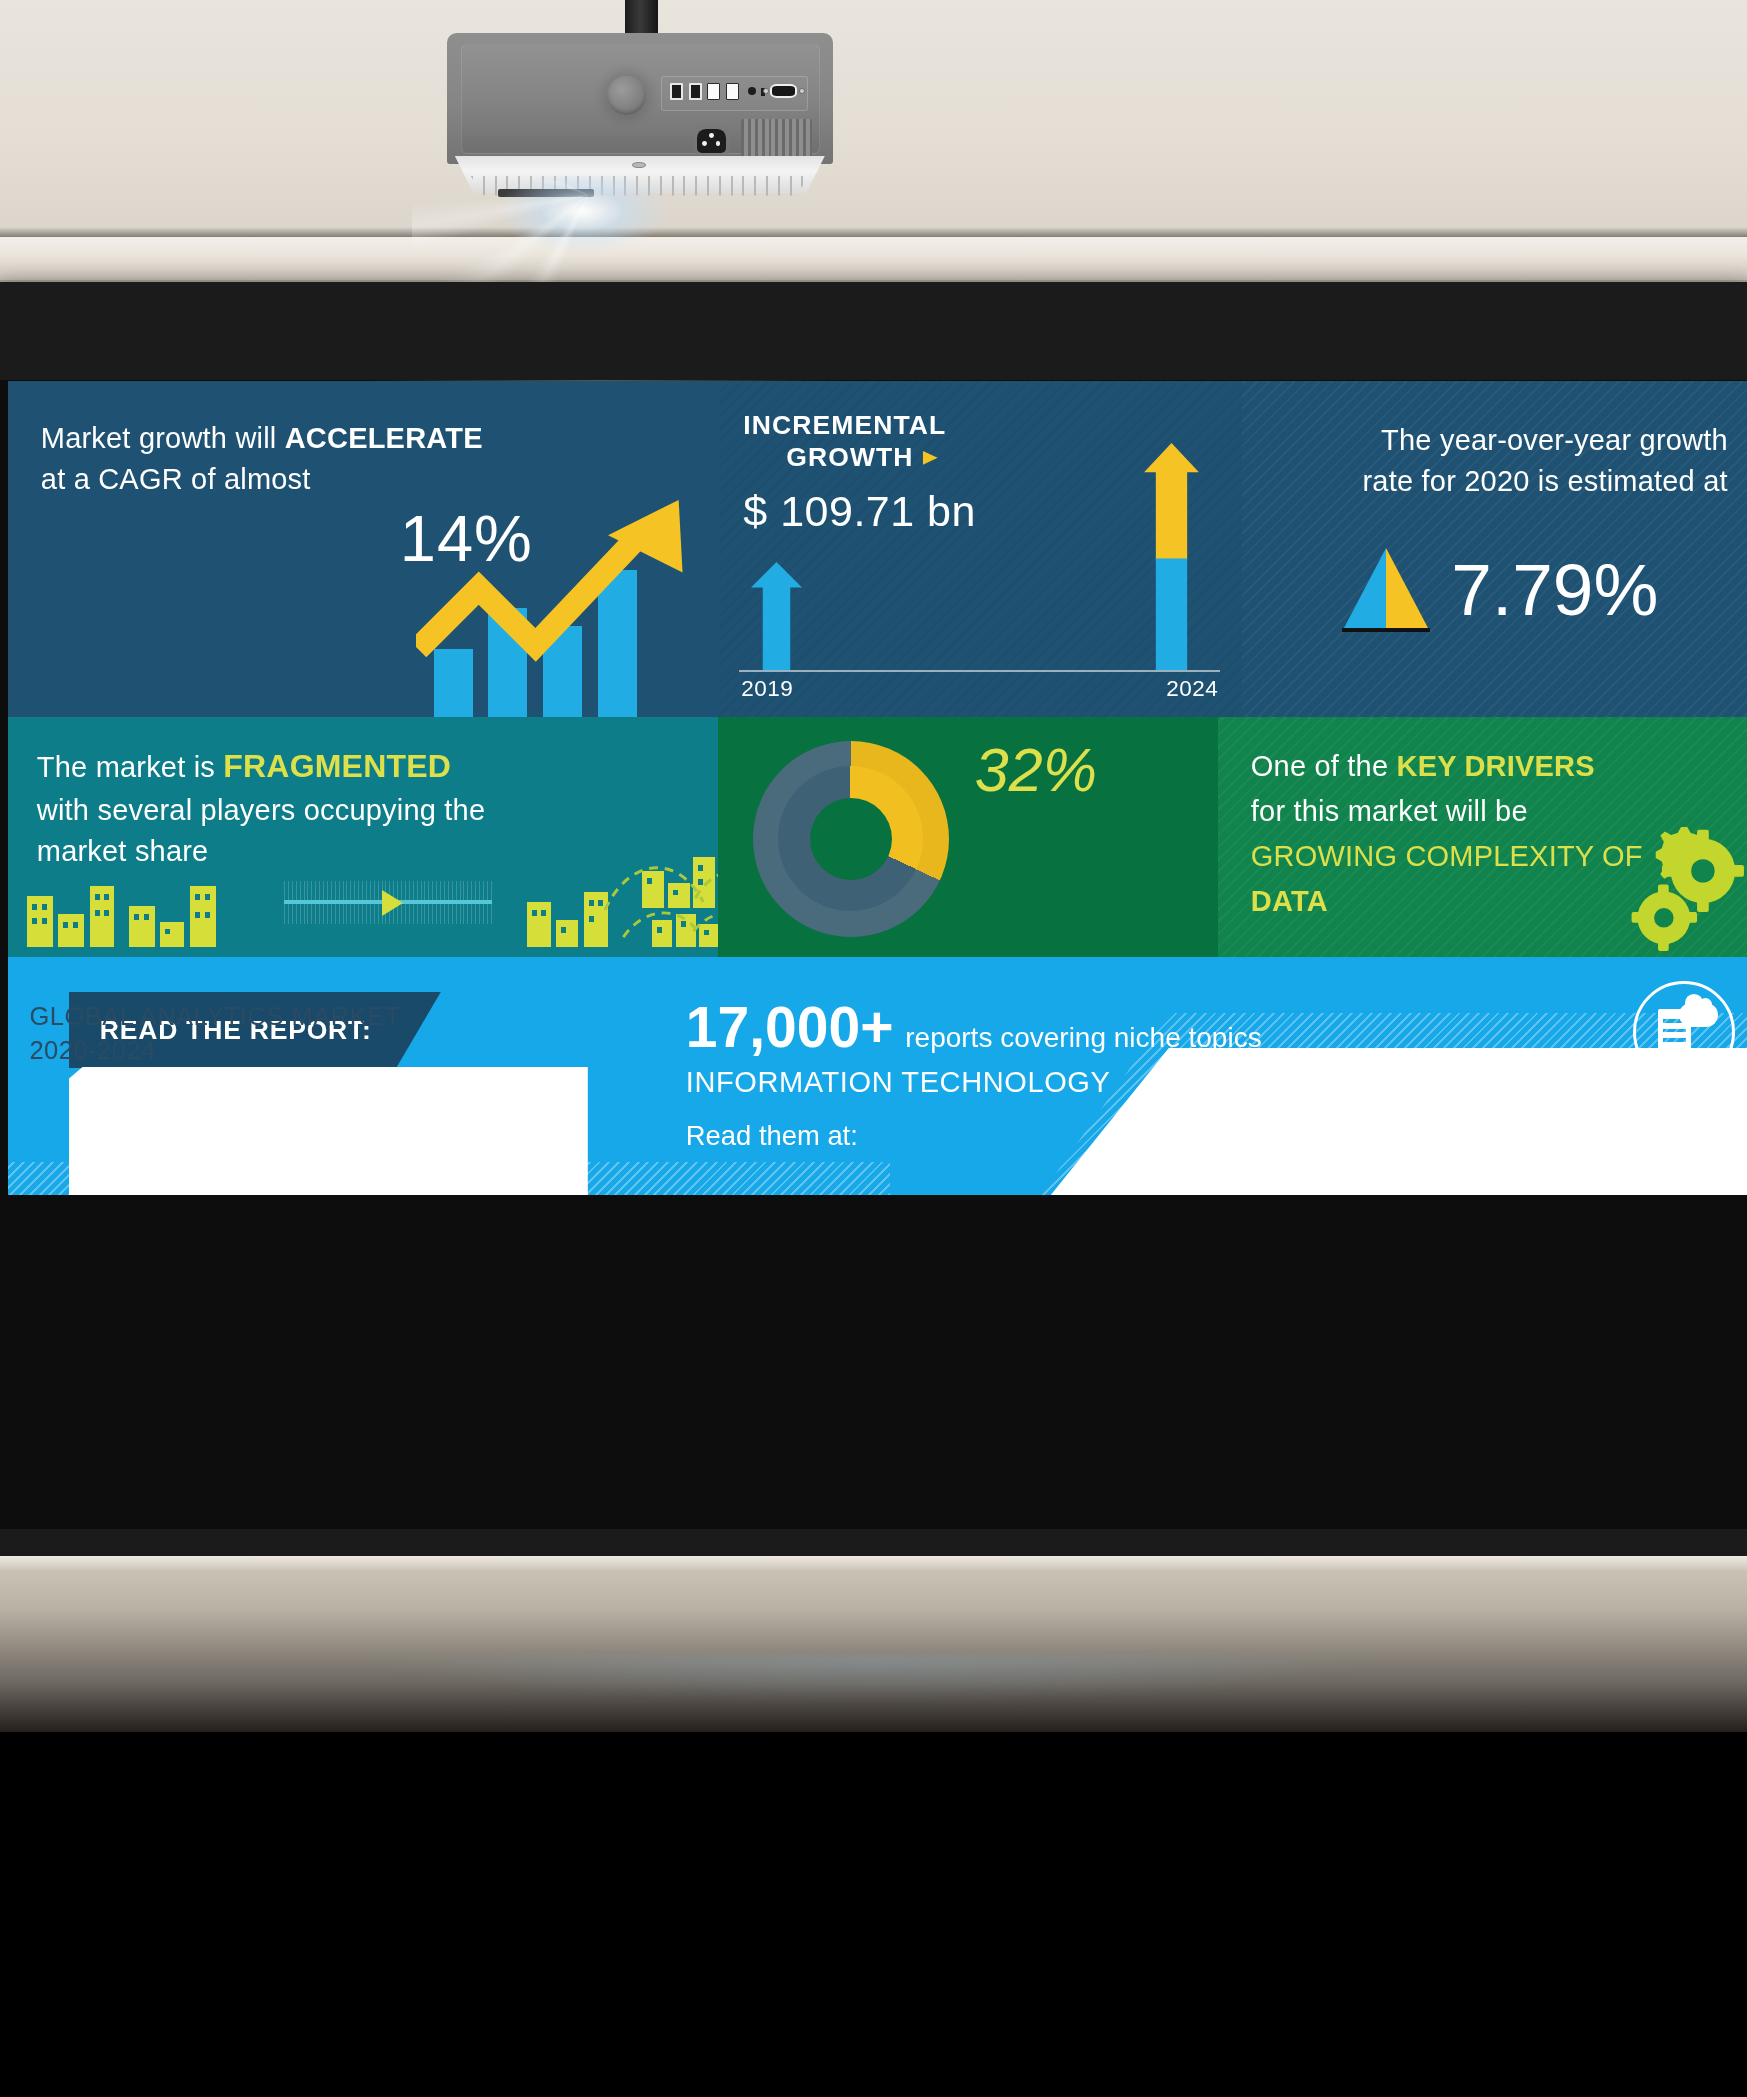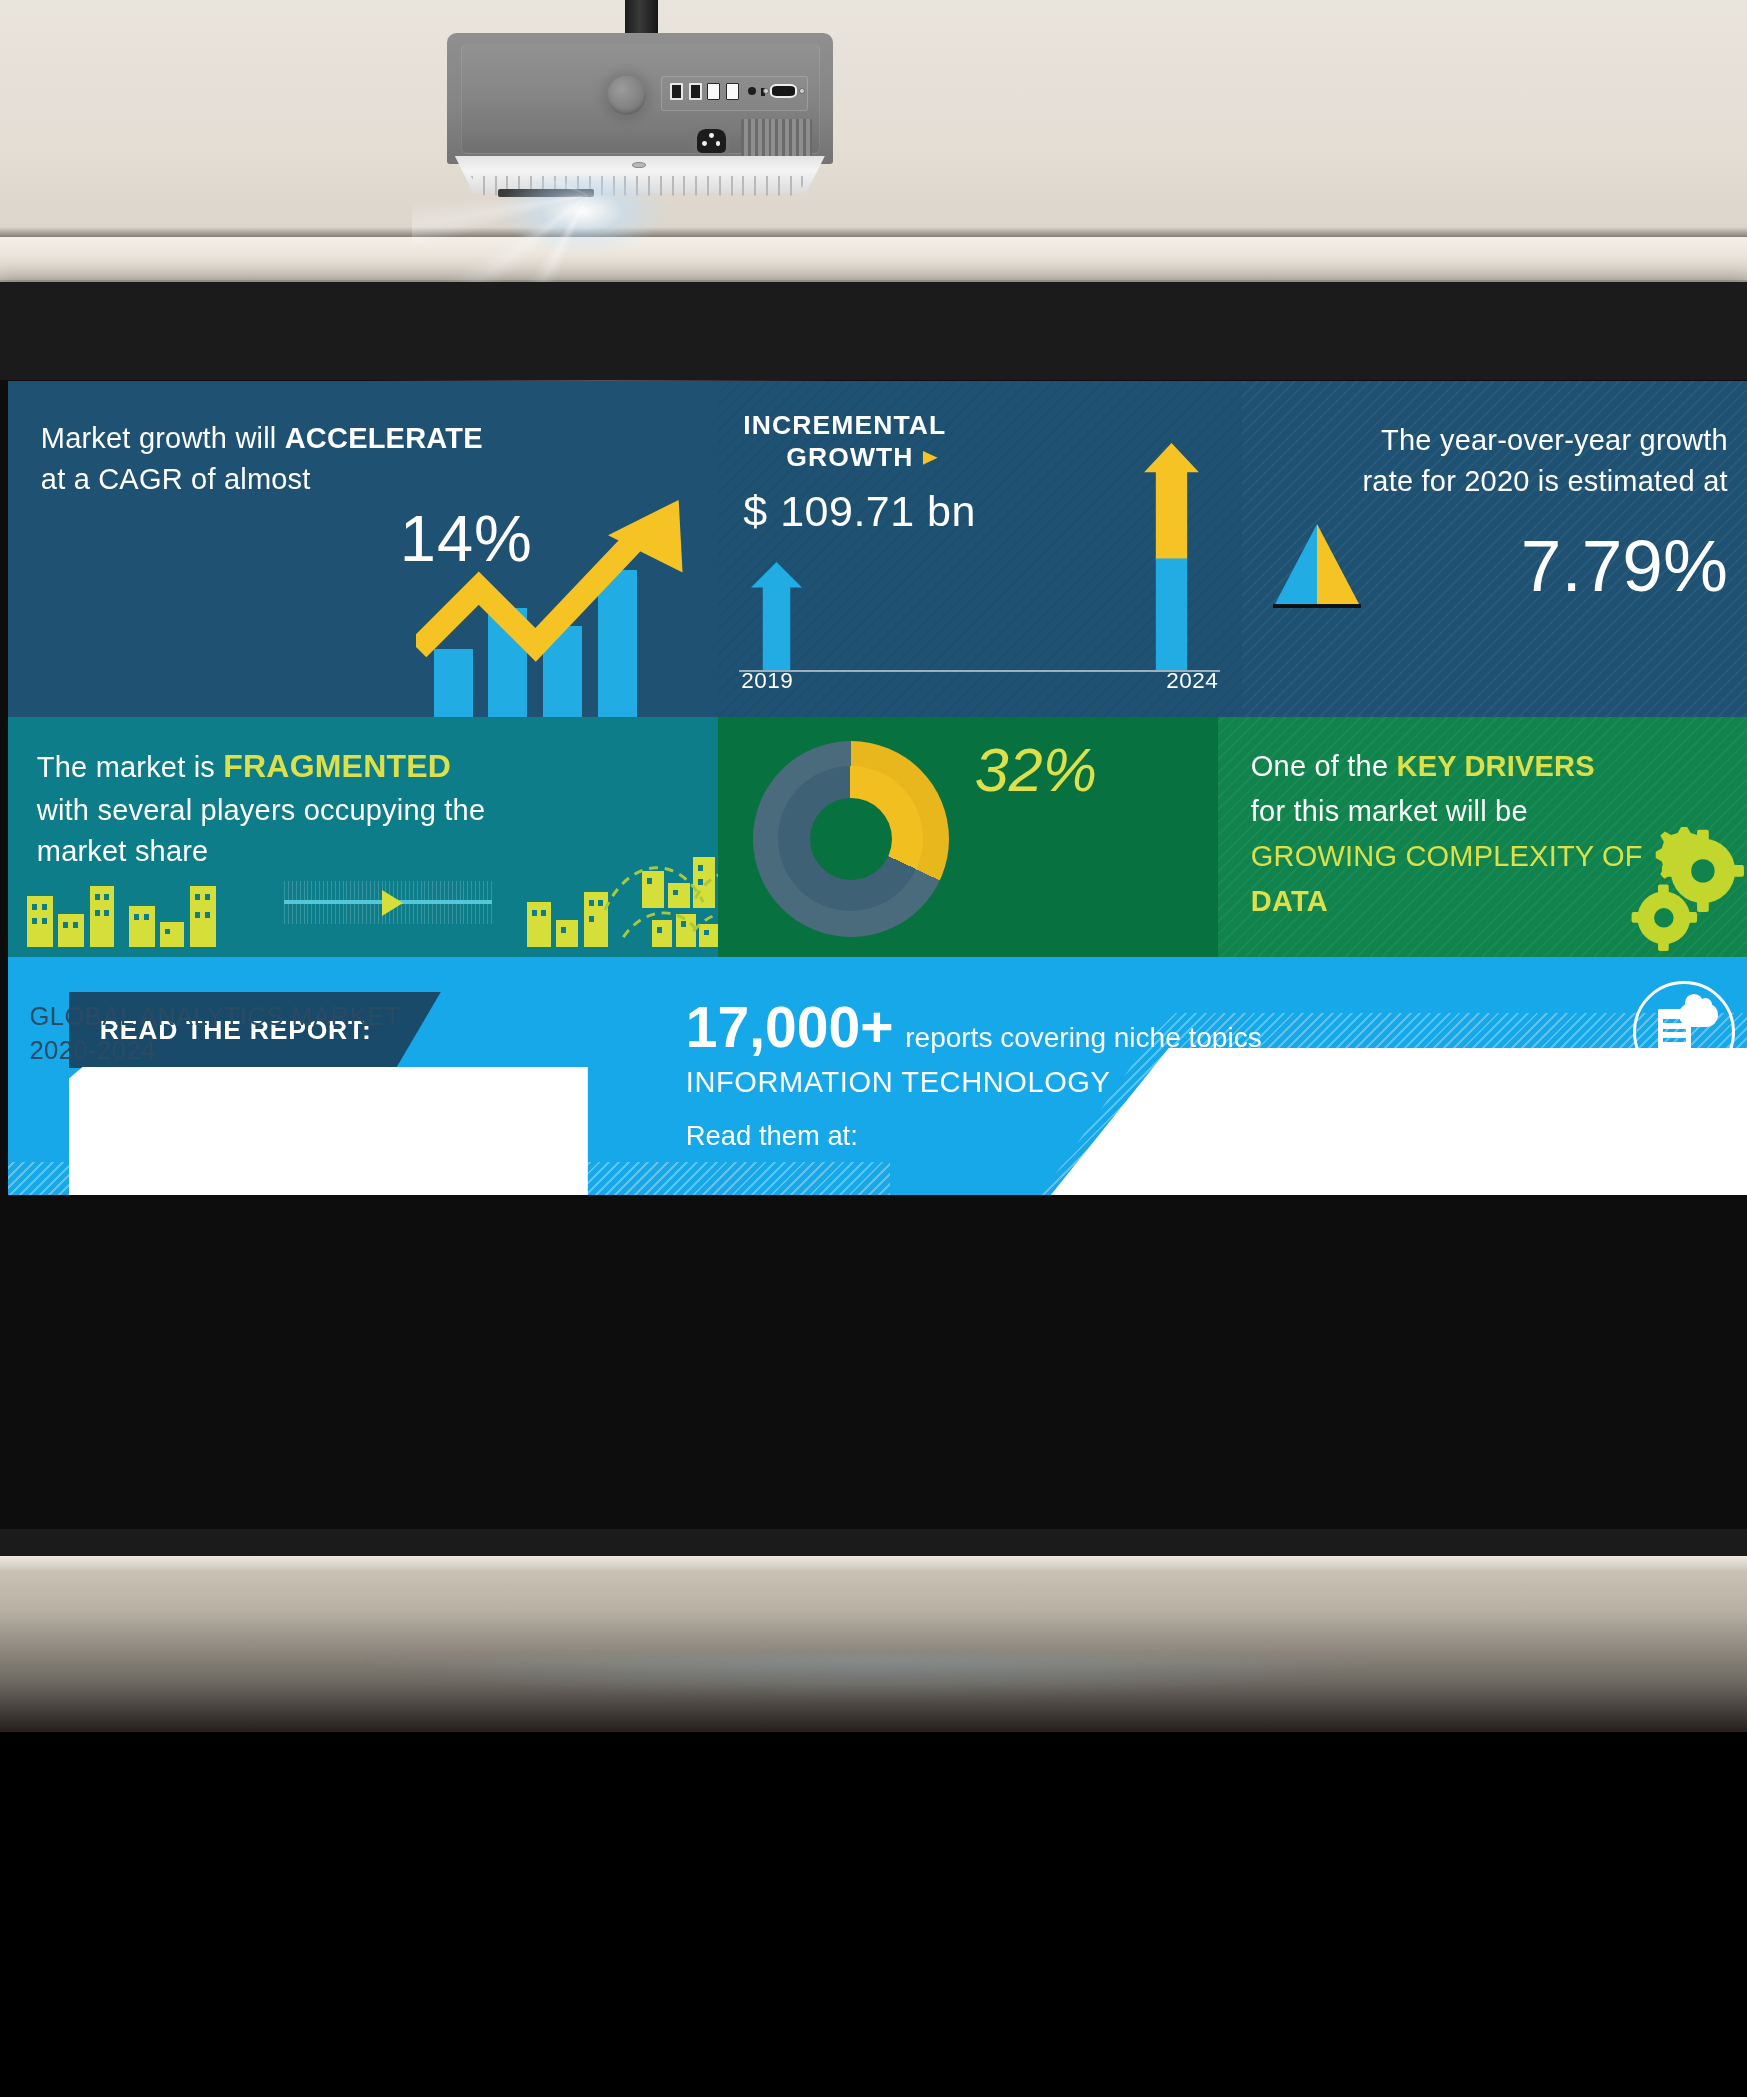--- a/index.html
+++ b/index.html
@@ -193,21 +193,21 @@
   .bar1 { width: 39px; background: #22ace4; }
 
   .arrow-up {
     position: absolute; left: 0; bottom: 27.4px; width: 294px; height: 196px;
   }
 
   
   .inc-head { color: #fff; font-size: 26.5px; font-weight: 700; letter-spacing: 1.1px; line-height: 1.2; text-align: right; }
   .inc-val { color: #ffffff; font-size: 43px; letter-spacing: 0.5px; margin-top: 13.7px; }
   .axis { position: absolute; left: 21.6px; right: 21.6px; bottom: 45px; height: 2px; background: rgba(255,255,255,0.55); }
-  .yr { position: absolute; bottom: 23px; color: #fff; font-size: 22.5px; letter-spacing: 0.5px; }
+  .yr { position: absolute; bottom: 15px; color: #fff; font-size: 22.5px; letter-spacing: 0.5px; }
 
   .col-arrow { position: absolute; bottom: 47px; }
 
   
   .donut-wrap { position: absolute; left: 17.6px; top: 17.6px; width: 206px; height: 206px; }
   .donut-outer {
     position: absolute; left: 0; top: 0; width: 196px; height: 196px; border-radius: 50%;
     background: conic-gradient(#e8b71d 0deg 115deg, #4a6b7c 115deg 360deg);
   }
   .donut-ring {
@@ -385,21 +385,21 @@
             <div class="yr" style="right:23.5px">2024</div>
           </div>
 
           <div class="p-navy3" style="flex:1">
             <div class="stripes"></div>
             <div class="panel-pad" style="padding:39px 29px;">
               <div class="txt" style="text-align:right;">
                 <span>The year-over-year growth</span><br>
                 <span>rate for 2020 is estimated at</span>
               </div>
-              <div style="display:flex; align-items:center; justify-content:space-between; gap:19px; margin-top:20px;">
+              <div style="display:flex; align-items:center; justify-content:center; gap:19px; margin-top:44px;">
                 <svg width="92" height="86" viewBox="0 0 94 88">
                   <polygon points="47,2 47,84 4,84" fill="#22ace4"></polygon>
                   <polygon points="47,2 90,84 47,84" fill="#f6c324"></polygon>
                   <rect x="2" y="84" width="90" height="4" fill="#111"></rect>
                 </svg>
                 <div class="num-779">7.79%</div>
               </div>
             </div>
           </div>
         </div>

